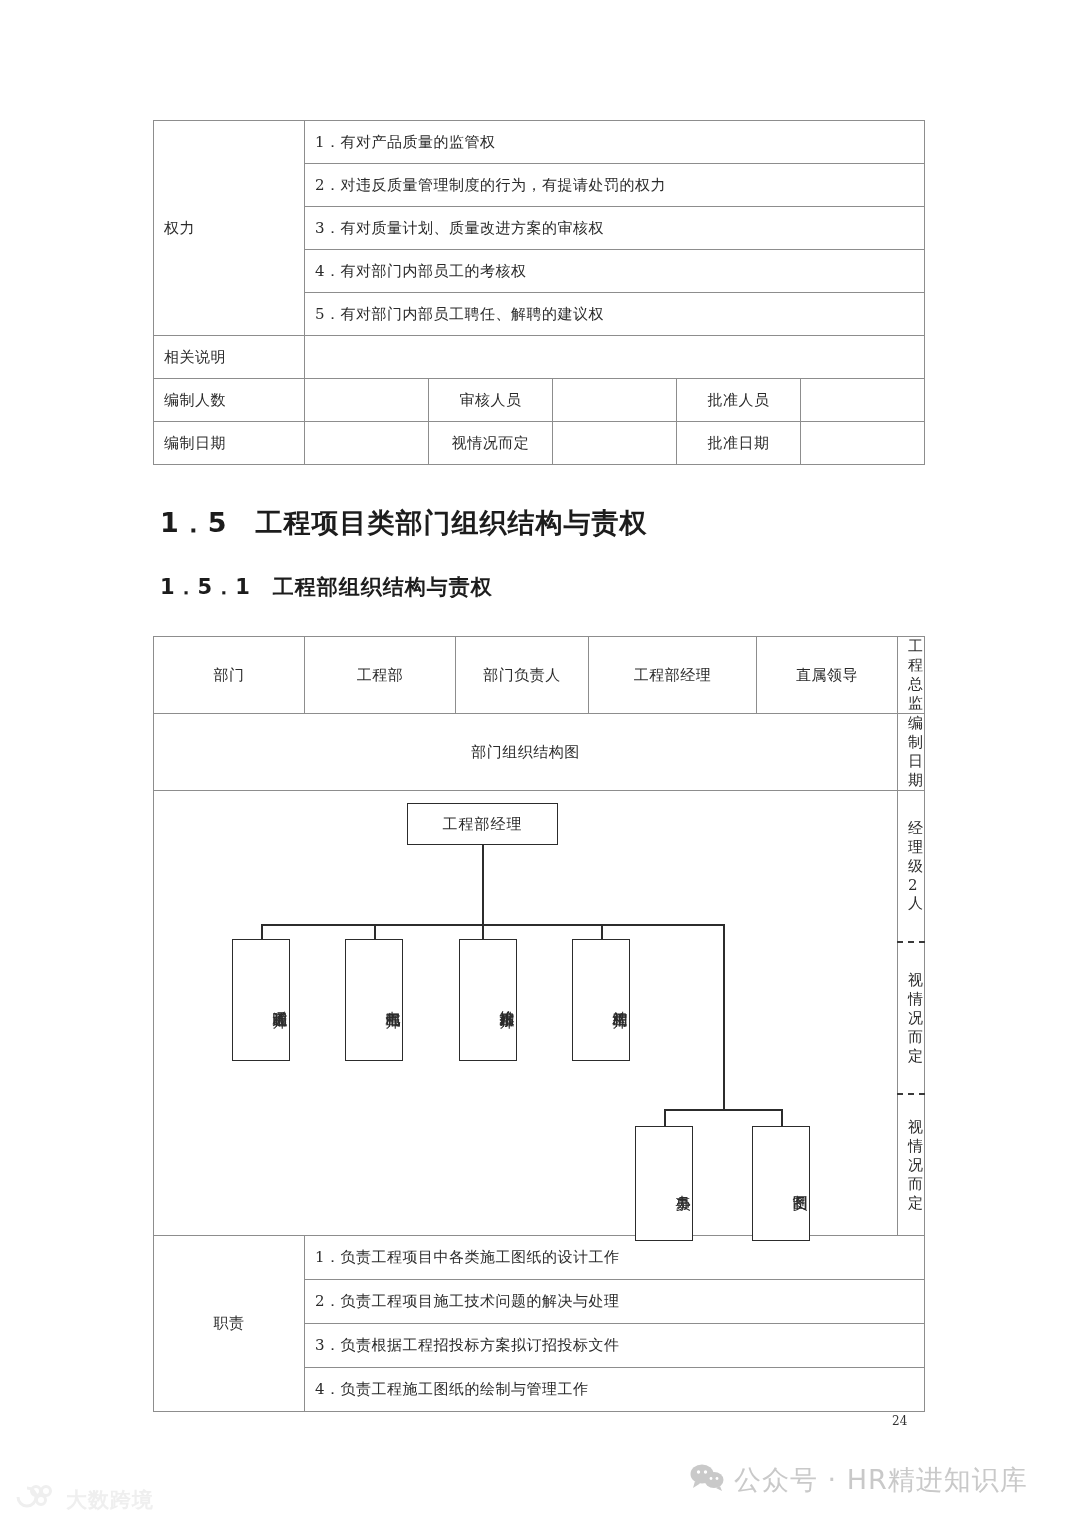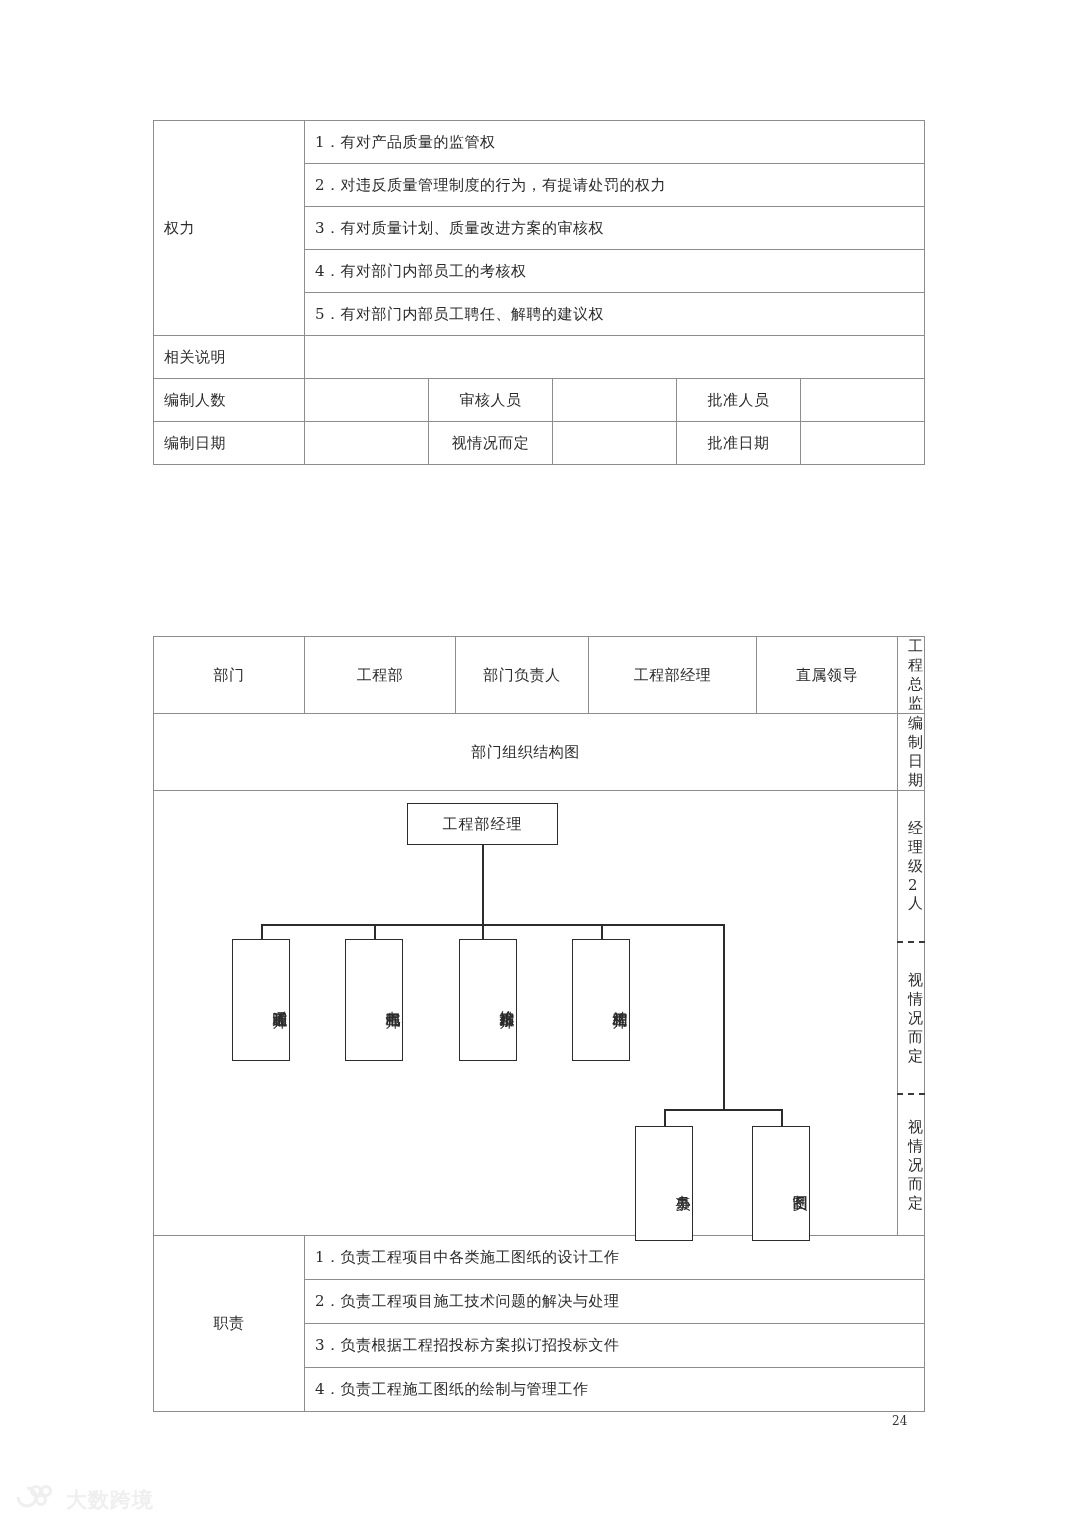--- a/index.html
+++ b/index.html
@@ -210,20 +210,22 @@
         <td class="ctr label">编制日期</td>
         <td class="ctr"></td>
         <td class="ctr">视情况而定</td>
         <td class="ctr"></td>
         <td class="ctr">批准日期</td>
         <td class="ctr"></td>
       </tr>
     </tbody>
   </table>
 
+  <div class="h2">1．5　工程项目类部门组织结构与责权</div>
+  <div class="h3">1．5．1　工程部组织结构与责权</div>
 
   <table class="doc" id="table-org">
     <tbody>
       <tr>
         <td class="ctr" style="width:130px;">部门</td>
         <td class="ctr" style="width:130px;">工程部</td>
         <td class="ctr" style="width:112px;">部门负责人</td>
         <td class="ctr" style="width:147px;">工程部经理</td>
         <td class="ctr" style="width:120px;">直属领导</td>
         <td class="ctr">工程总监</td>
@@ -283,20 +285,35 @@
         <td class="lft duty" colspan="5">3．负责根据工程招投标方案拟订招投标文件</td>
       </tr>
       <tr>
         <td class="lft duty" colspan="5">4．负责工程施工图纸的绘制与管理工作</td>
       </tr>
     </tbody>
   </table>
 
   <div class="pagenum">24</div>
 
+  <div class="wm-footer">
+    <span>
+      <svg width="34" height="28" viewBox="0 0 34 28" aria-hidden="true">
+        <ellipse cx="12" cy="11" rx="11.5" ry="9.5" fill="#c9c9c9"></ellipse>
+        <polygon points="5,18 3,25 10,20.5" fill="#c9c9c9"></polygon>
+        <ellipse cx="24" cy="17" rx="9.5" ry="8" fill="#c9c9c9"></ellipse>
+        <polygon points="30,23 32,28 26,25" fill="#c9c9c9"></polygon>
+        <circle cx="8.5" cy="9" r="1.7" fill="#ffffff"></circle>
+        <circle cx="15.5" cy="9" r="1.7" fill="#ffffff"></circle>
+        <circle cx="21" cy="15.5" r="1.4" fill="#ffffff"></circle>
+        <circle cx="27" cy="15.5" r="1.4" fill="#ffffff"></circle>
+      </svg>
+    </span>
+    <span>公众号 · HR精进知识库</span>
+  </div>
 
   <div class="wm-corner">
     <span>
       <svg width="44" height="26" viewBox="0 0 44 26" aria-hidden="true">
         <path d="M4 13 a9 9 0 1 0 9 -9" fill="none" stroke="#efefef" stroke-width="3"></path>
         <circle cx="22" cy="7" r="4.5" fill="none" stroke="#efefef" stroke-width="3"></circle>
         <circle cx="32" cy="7" r="4.5" fill="none" stroke="#efefef" stroke-width="3"></circle>
         <circle cx="27" cy="16" r="4.5" fill="none" stroke="#efefef" stroke-width="3"></circle>
       </svg>
     </span>

